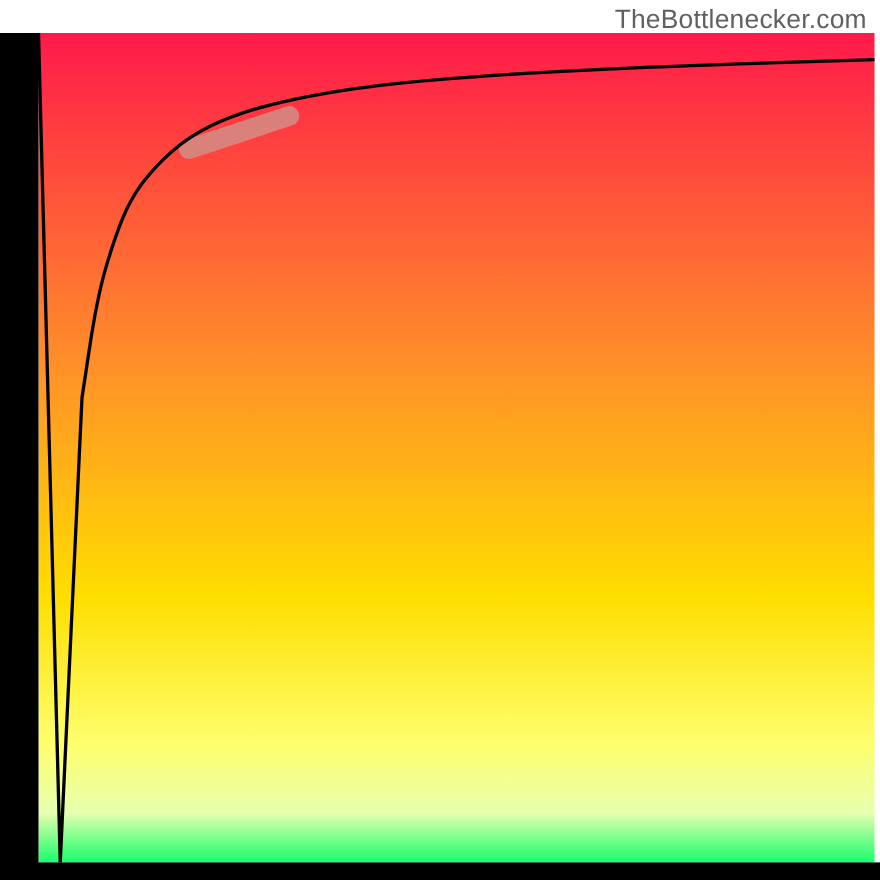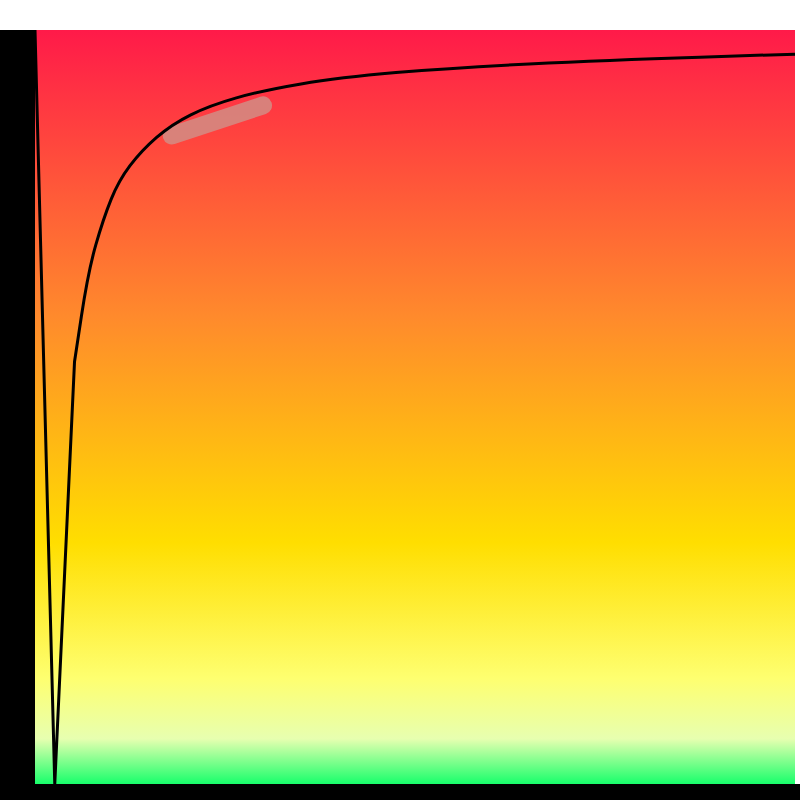--- a/index.html
+++ b/index.html
@@ -43,20 +43,21 @@
     stroke: #000000;
     stroke-width: 3;
     fill: none;
   }
 </style>
 </head>
 <body>
 
 <div class="frame">
 
+  <div class="attribution">TheBottlenecker.com</div>
 
   <svg class="chart" viewBox="0 0 800 800" preserveAspectRatio="none">
     <defs>
       <linearGradient id="heat" x1="0" y1="0" x2="0" y2="1">
           <stop offset="0%" stop-color="#ff1a49"></stop>
           <stop offset="38%" stop-color="#ff8a2c"></stop>
           <stop offset="68%" stop-color="#ffde00"></stop>
           <stop offset="86%" stop-color="#feff70"></stop>
           <stop offset="94%" stop-color="#e7ffb0"></stop>
           <stop offset="100%" stop-color="#18ff6b"></stop>

